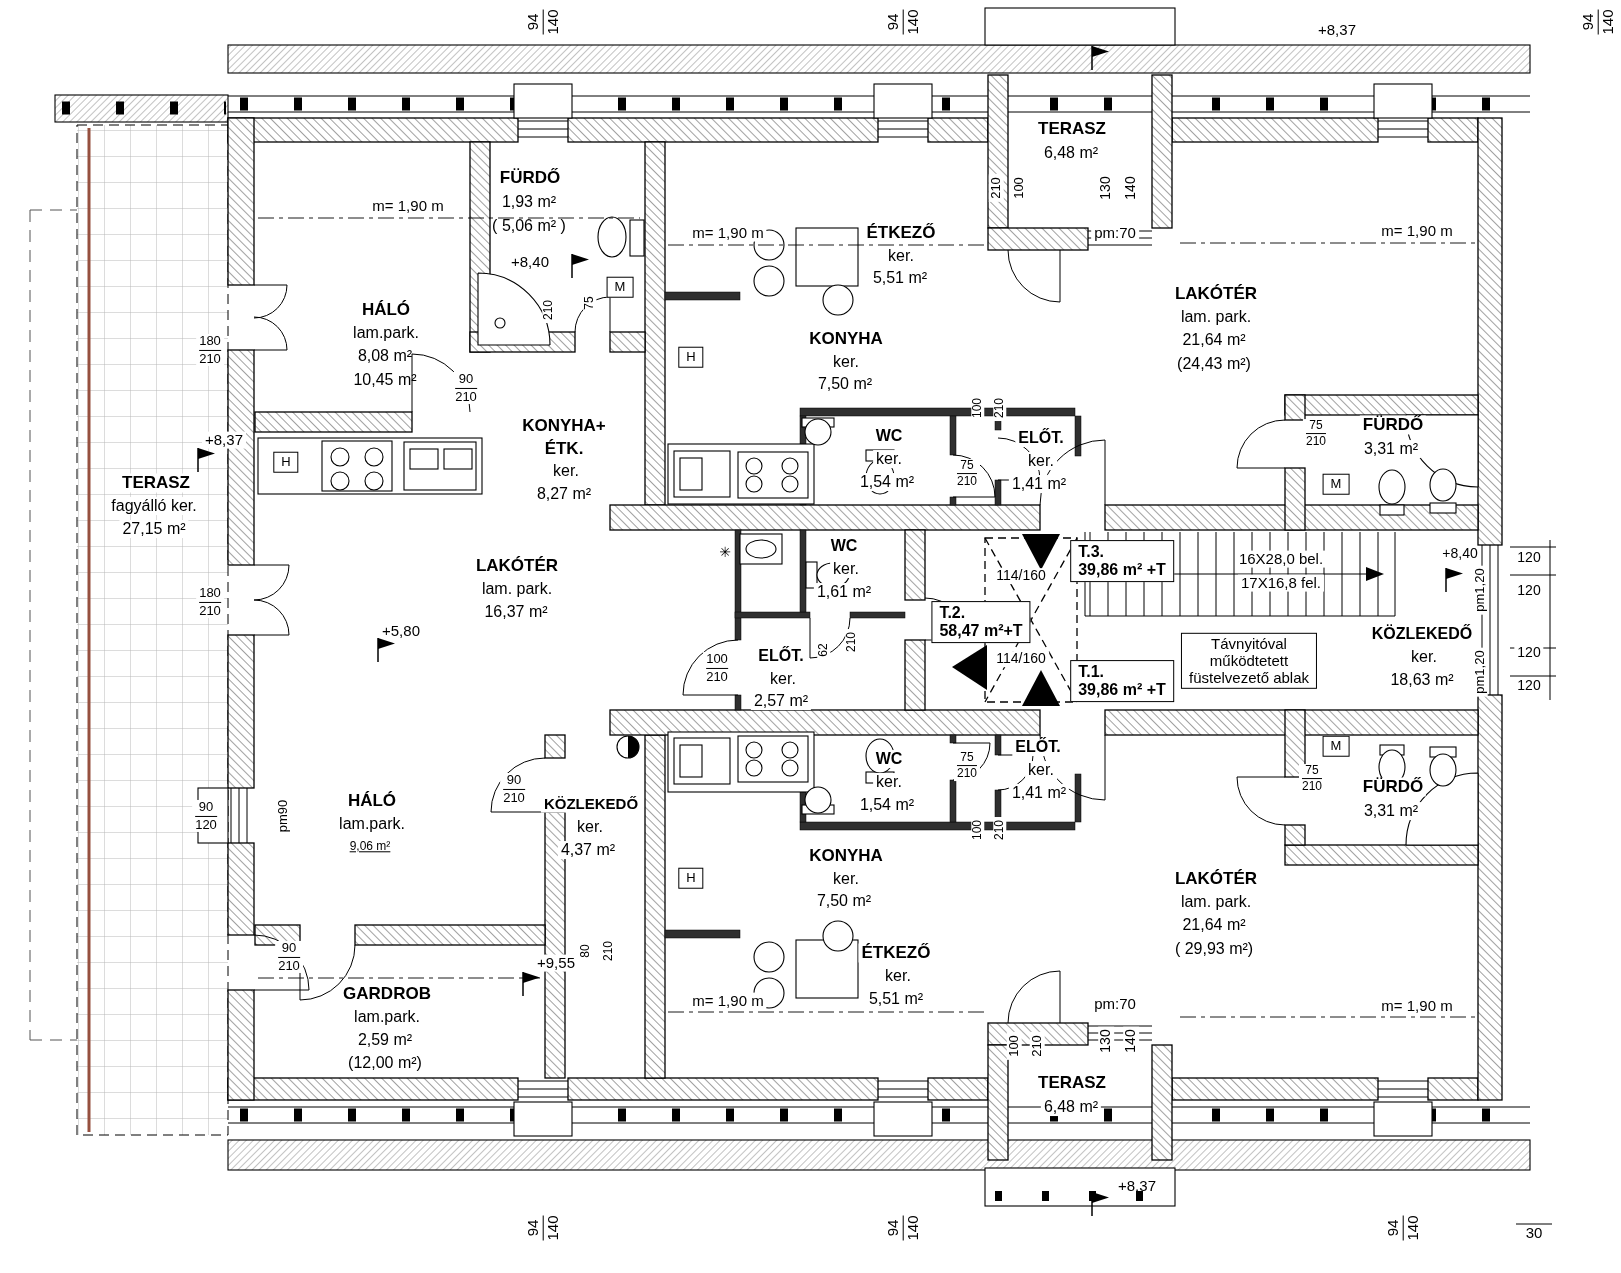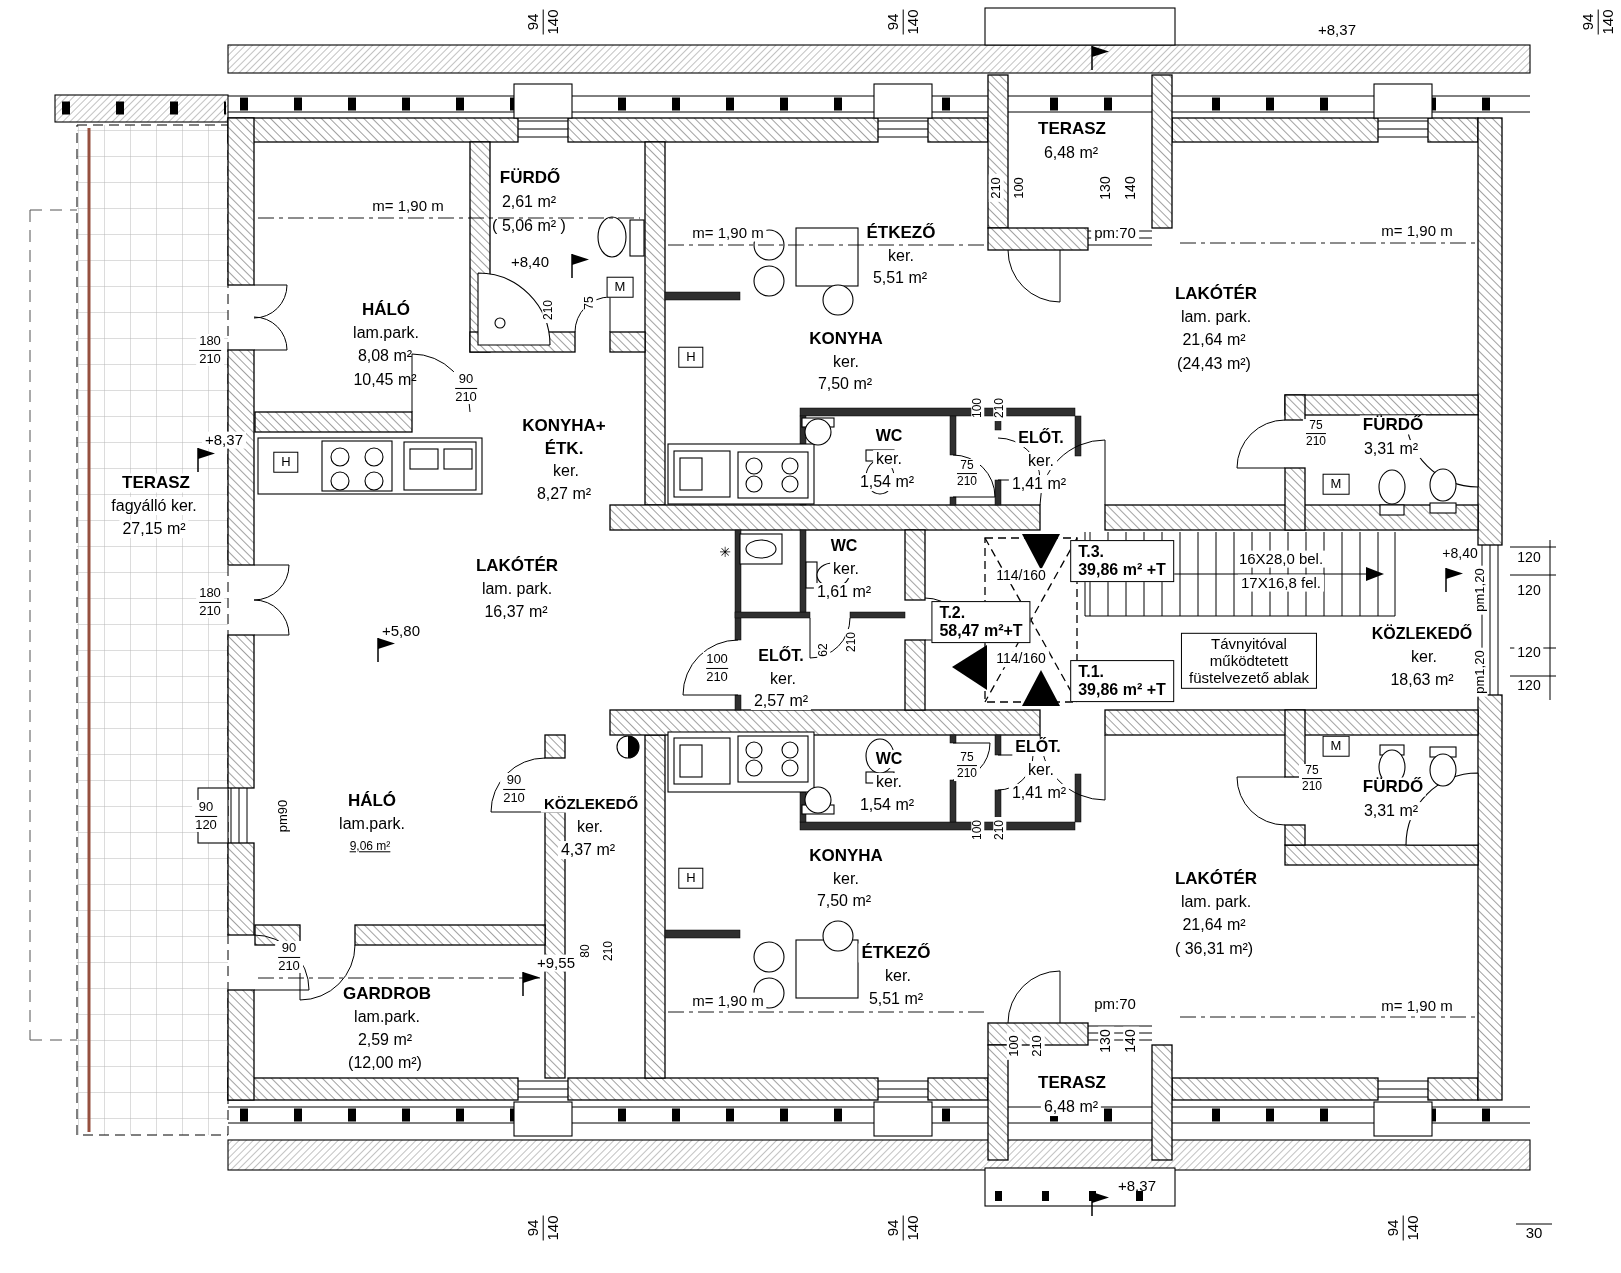--- a/index.html
+++ b/index.html
@@ -373,21 +373,21 @@
       <div class="lbl" style="left: 1337px; top: 30px; font-size: 15px; transform: translate(-50%, -50%);">+8,37</div>
       <div class="lbl b bg" style="left: 1072px; top: 129px; font-size: 17px; transform: translate(-50%, -50%);">TERASZ</div>
       <div class="lbl bg" style="left: 1071px; top: 153px; font-size: 16px; transform: translate(-50%, -50%);">6,48 m²</div>
       <div class="lbl bg" style="left: 996px; top: 188px; font-size: 13px; transform: translate(-50%, -50%) rotate(-90deg);">210</div>
       <div class="lbl bg" style="left: 1019px; top: 188px; font-size: 13px; transform: translate(-50%, -50%) rotate(-90deg);">100</div>
       <div class="lbl bg" style="left: 1106px; top: 188px; font-size: 14px; transform: translate(-50%, -50%) rotate(-90deg);">130</div>
       <div class="lbl bg" style="left: 1131px; top: 188px; font-size: 14px; transform: translate(-50%, -50%) rotate(-90deg);">140</div>
       <div class="lbl bg" style="left: 1115px; top: 233px; font-size: 15px; transform: translate(-50%, -50%);">pm:70</div>
       <div class="lbl bg" style="left: 408px; top: 206px; font-size: 15px; transform: translate(-50%, -50%);">m= 1,90 m</div>
       <div class="lbl b" style="left: 530px; top: 178px; font-size: 17px; transform: translate(-50%, -50%);">FÜRDŐ</div>
-      <div class="lbl" style="left: 529px; top: 202px; font-size: 16px; transform: translate(-50%, -50%);">2,61 m²</div>
+      <div class="lbl" style="left: 529px; top: 202px; font-size: 16px; transform: translate(-50%, -50%);">1,93 m²</div>
       <div class="lbl" style="left: 529px; top: 226px; font-size: 16px; transform: translate(-50%, -50%);">( 5,06 m² )</div>
       <div class="lbl" style="left: 530px; top: 262px; font-size: 15px; transform: translate(-50%, -50%);">+8,40</div>
       <div class="lbl bg" style="left: 549px; top: 310px; font-size: 12px; transform: translate(-50%, -50%) rotate(-90deg);">210</div>
       <div class="lbl bg" style="left: 590px; top: 303px; font-size: 12px; transform: translate(-50%, -50%) rotate(-90deg);">75</div>
       <div class="lbl boxed" style="left: 620px; top: 287px; font-size: 13px; transform: translate(-50%, -50%);">M</div>
       <div class="lbl b" style="left: 386px; top: 310px; font-size: 17px; transform: translate(-50%, -50%);">HÁLÓ</div>
       <div class="lbl" style="left: 386px; top: 333px; font-size: 16px; transform: translate(-50%, -50%);">lam.park.</div>
       <div class="lbl" style="left: 385px; top: 356px; font-size: 16px; transform: translate(-50%, -50%);">8,08 m²</div>
       <div class="lbl" style="left: 385px; top: 380px; font-size: 16px; transform: translate(-50%, -50%);">10,45 m²</div>
       <div class="lbl bg frac" style="left: 466px; top: 388px; font-size: 13px; transform: translate(-50%, -50%);">
@@ -543,21 +543,21 @@
         <span>75</span>
         <span class="fline"></span>
         <span>210</span>
       </div>
       <div class="lbl b bg" style="left: 1393px; top: 787px; font-size: 17px; transform: translate(-50%, -50%);">FÜRDŐ</div>
       <div class="lbl bg" style="left: 1391px; top: 811px; font-size: 16px; transform: translate(-50%, -50%);">3,31 m²</div>
       <div class="lbl boxed" style="left: 1336px; top: 746px; font-size: 13px; transform: translate(-50%, -50%);">M</div>
       <div class="lbl b" style="left: 1216px; top: 879px; font-size: 17px; transform: translate(-50%, -50%);">LAKÓTÉR</div>
       <div class="lbl" style="left: 1216px; top: 902px; font-size: 16px; transform: translate(-50%, -50%);">lam. park.</div>
       <div class="lbl" style="left: 1214px; top: 925px; font-size: 16px; transform: translate(-50%, -50%);">21,64 m²</div>
-      <div class="lbl" style="left: 1214px; top: 949px; font-size: 16px; transform: translate(-50%, -50%);">( 36,31 m²)</div>
+      <div class="lbl" style="left: 1214px; top: 949px; font-size: 16px; transform: translate(-50%, -50%);">( 29,93 m²)</div>
       <div class="lbl bg" style="left: 1417px; top: 1006px; font-size: 15px; transform: translate(-50%, -50%);">m= 1,90 m</div>
       <div class="lbl bg" style="left: 1115px; top: 1004px; font-size: 15px; transform: translate(-50%, -50%);">pm:70</div>
       <div class="lbl bg" style="left: 1106px; top: 1041px; font-size: 14px; transform: translate(-50%, -50%) rotate(-90deg);">130</div>
       <div class="lbl bg" style="left: 1131px; top: 1041px; font-size: 14px; transform: translate(-50%, -50%) rotate(-90deg);">140</div>
       <div class="lbl bg" style="left: 1014px; top: 1046px; font-size: 13px; transform: translate(-50%, -50%) rotate(-90deg);">100</div>
       <div class="lbl bg" style="left: 1037px; top: 1046px; font-size: 13px; transform: translate(-50%, -50%) rotate(-90deg);">210</div>
       <div class="lbl b bg" style="left: 1072px; top: 1083px; font-size: 17px; transform: translate(-50%, -50%);">TERASZ</div>
       <div class="lbl bg" style="left: 1071px; top: 1107px; font-size: 16px; transform: translate(-50%, -50%);">6,48 m²</div>
       <div class="lbl" style="left: 1137px; top: 1186px; font-size: 15px; transform: translate(-50%, -50%);">+8,37</div>
       <div class="lbl bg frac" style="left: 543px; top: 1228px; font-size: 15px; transform: translate(-50%, -50%) rotate(-90deg);">

